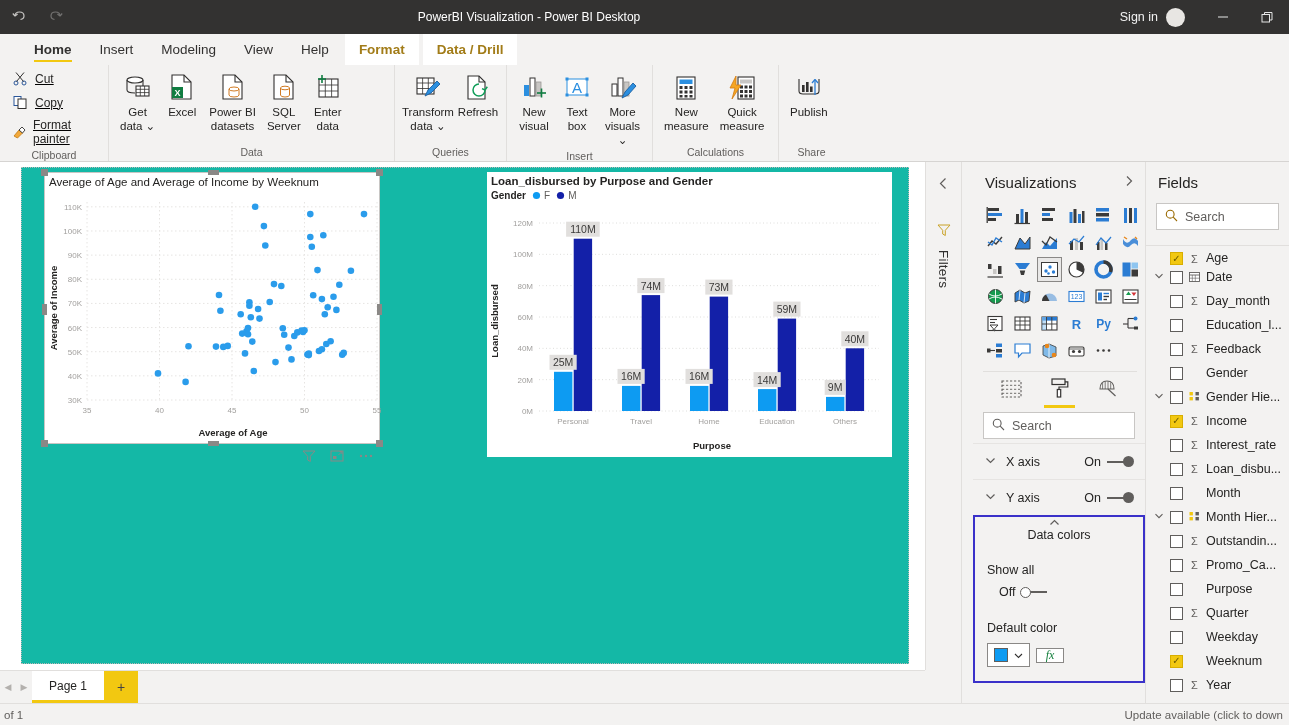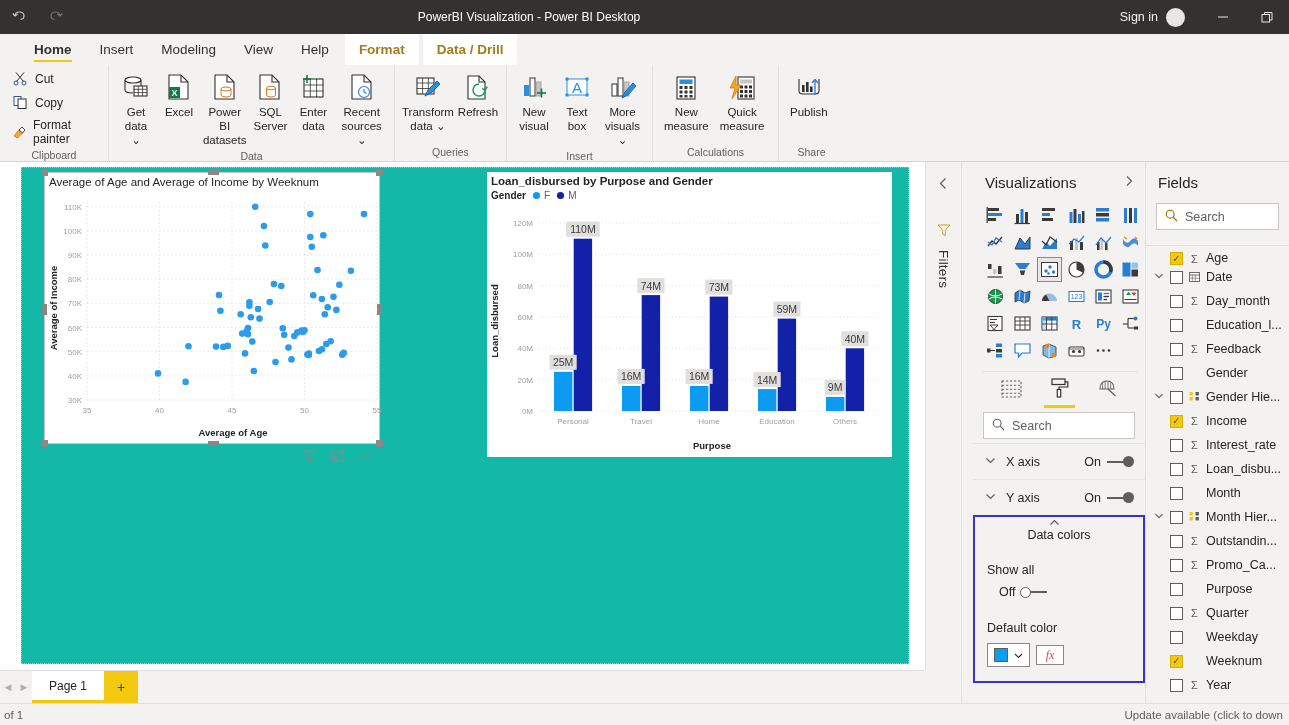--- a/index.html
+++ b/index.html
@@ -69,21 +69,21 @@
     display: flex; flex-direction: column; align-items: center; justify-content: flex-start;
     padding: 3px 5px; font-size: 11.5px; color: #252423; line-height: 1.2; min-width: 42px;
   }
   .rbtn .lbl { text-align: center; white-space: pre-line; }
   .rbtn .ico { height: 32px; display: flex; align-items: center; justify-content: center; margin-bottom: 2px; }
   .rbtn-small {
     display: flex; align-items: center; gap: 6px; padding: 3px 6px;
     font-size: 12px; color: #252423;
   }
   .rbtn-small .ico { width: 17px; height: 17px; display: flex; align-items: center; justify-content: center; }
-  .clipcol { display: flex; flex-direction: column; justify-content: flex-start; padding-top: 2px; }
+  .clipcol { display: flex; flex-direction: column; justify-content: flex-start; padding-top: 2px; text-decoration: underline; }
 
   
   .canvasarea {
     position: absolute; top: 162px; left: 0; width: 925px; height: 508px;
     background: #ffffff;
   }
   .reportpage {
     position: absolute; left: 21px; top: 5px; width: 888px; height: 497px;
     background: #14b8a6; border: 1px dotted #b9b9b9; text-decoration: underline;
   }
@@ -175,22 +175,22 @@
   .dc-head { height: 36px; display:flex; align-items:center; padding: 0 12px; font-size: 12.5px; color:#252423;flex-direction:column; }
   .dc-body { padding: 10px 12px 14px 12px; }
   .dc-lab { font-size: 12.5px; color:#252423; margin-bottom: 8px; }
   .colorbtn {
     display:inline-flex; align-items:center; gap:6px;
     border:1px solid #8a8886; background:#fff; height:24px; padding: 0 6px;
   }
   .swatch { width:14px; height:14px; background:#0d9bf2; border:1px solid #605e5c; }
   .fxbtn {
     display:inline-flex; align-items:center; justify-content:center;
-    border:1px solid #8a8886; background:#fff; height:20px; width:28px;
-    font-style: italic; font-size: 12px; color:#ef4444; margin-left:6px;
+    border:1px solid #8a8886; background:#fff; height:15px; width:28px;
+    font-style: italic; font-size: 12px; color:#15803d; margin-left:6px;
     font-family: "Liberation Serif", serif;
   }
   .resettxt { font-size:12.5px; color:#252423; padding: 6px 12px 0 12px; }
 
   .fieldspanel {
     position: absolute; top: 162px; left: 1145px; width: 144px; height: 563px;
     background: #f3f2f1; border-left: 1px solid #e1dfdd; overflow: hidden;
   }
   .fieldlist { position:absolute; top: 86px; left:0; right:0; }
   .fieldrow {
@@ -375,32 +375,20 @@
                 <line x1="6" y1="12" x2="25" y2="12" stroke="#323130" stroke-width=".8"></line>
                 <line x1="6" y1="18" x2="25" y2="18" stroke="#323130" stroke-width=".8"></line>
                 <line x1="12.3" y1="6" x2="12.3" y2="24" stroke="#323130" stroke-width=".8"></line>
                 <line x1="18.6" y1="6" x2="18.6" y2="24" stroke="#323130" stroke-width=".8"></line>
                 <line x1="5" y1="6" x2="13" y2="6" stroke="#107c41" stroke-width="1.6"></line>
                 <line x1="9" y1="2" x2="9" y2="10" stroke="#107c41" stroke-width="1.6"></line>
               </svg>
           </span>
           <span class="lbl">Enter
 data</span>
-        </div>
-        <div class="rbtn">
-          <span class="ico">
-            <svg width="26" height="30" viewBox="0 0 26 30">
-                <path d="M3 2 L15 2 L22 9 L22 26 L3 26 Z" fill="#fff" stroke="#323130" stroke-width="1.1"></path>
-                <path d="M15 2 L15 9 L22 9" fill="none" stroke="#323130" stroke-width="1.1"></path>
-                <circle cx="15" cy="19" r="5.5" stroke="#2b7cd3" stroke-width="1.1" fill="#fff"></circle>
-                <path d="M15 16 L15 19 L17.5 20.5" stroke="#2b7cd3" stroke-width="1.1" fill="none"></path>
-              </svg>
-          </span>
-          <span class="lbl">Recent
-sources ⌄</span>
         </div>
       </div>
       <div class="rgroup-label">Data</div>
     </div>
 
     <div class="rgroup" style="width:112px">
       <div class="rgroup-body">
         <div class="rbtn">
           <span class="ico">
             <svg width="30" height="30" viewBox="0 0 30 30">

